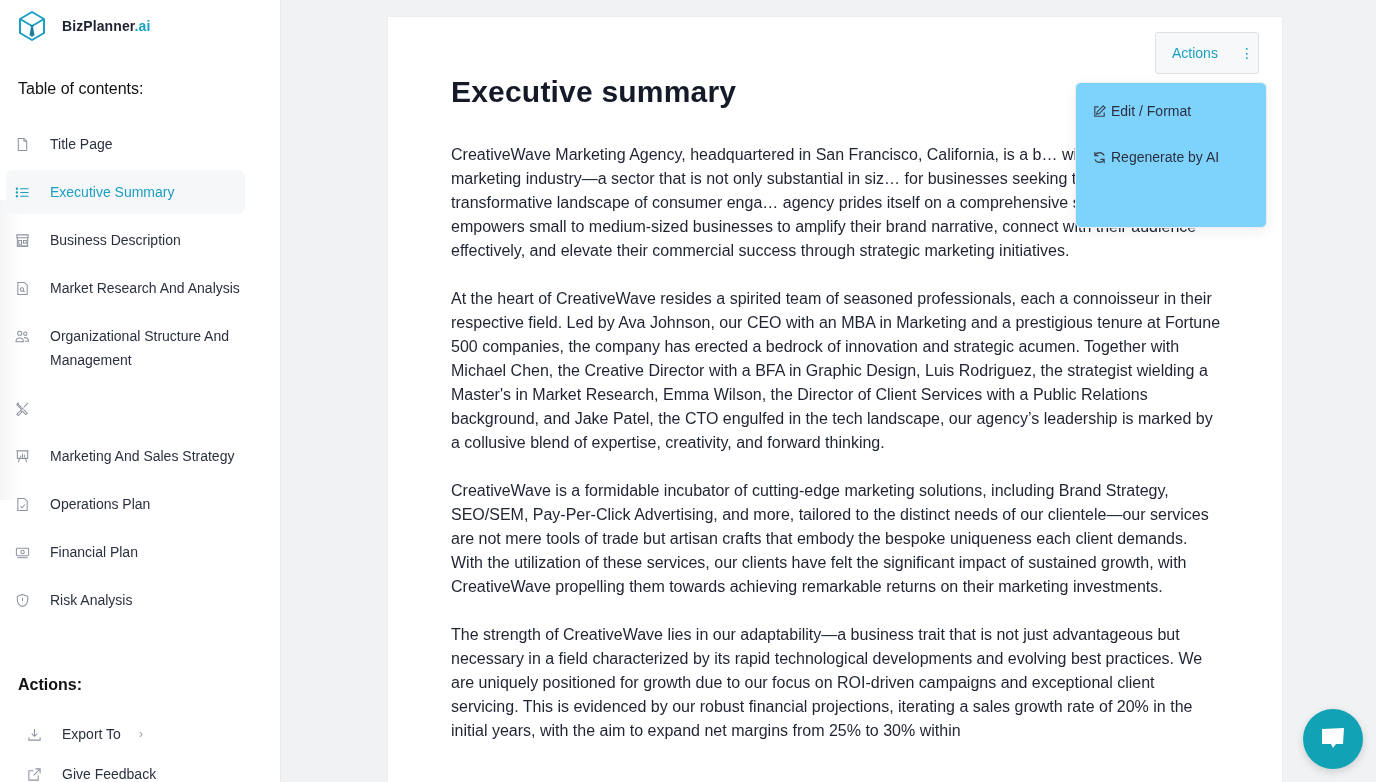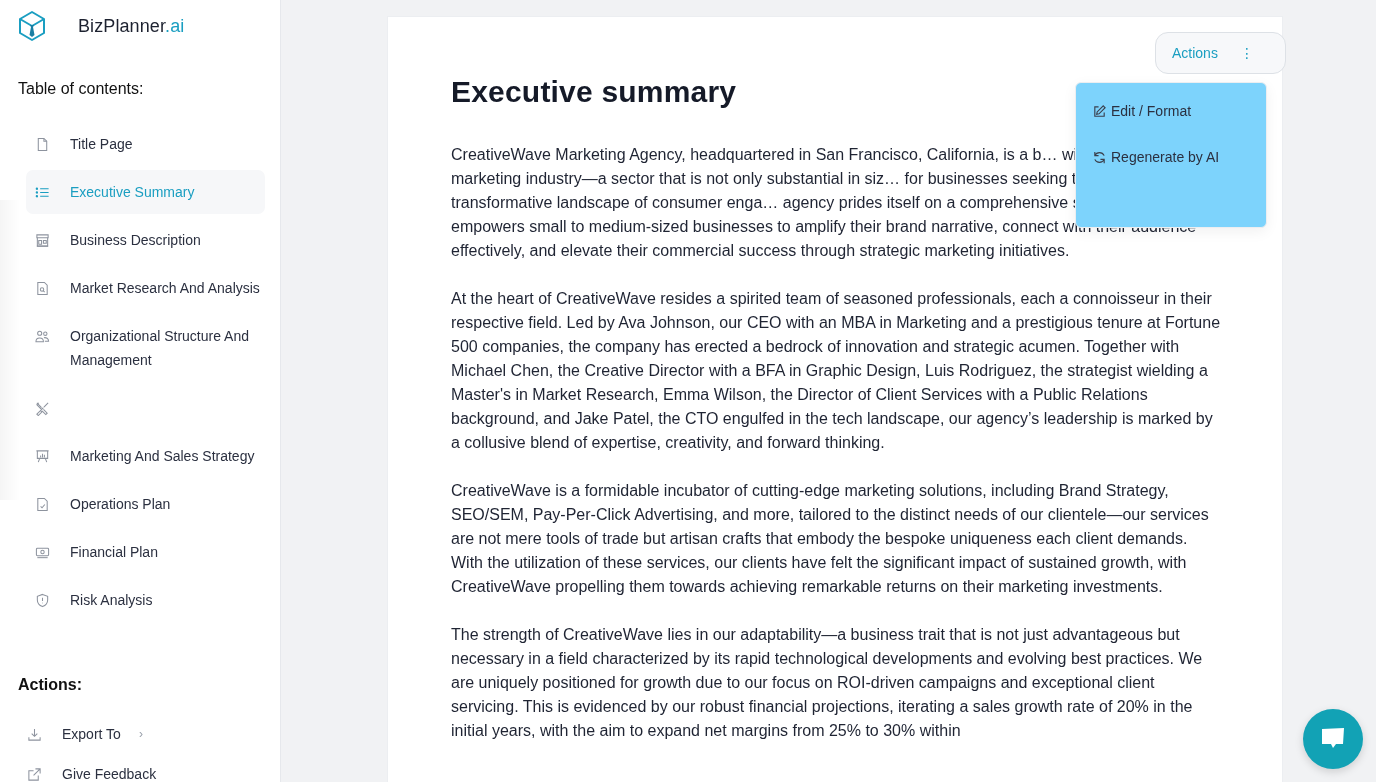--- a/index.html
+++ b/index.html
@@ -17,25 +17,25 @@
     border-right: 1px solid #e6e8ec;
     overflow: hidden;
   }
   .sidebar::before {
     content: ""; position: absolute; left: 0; top: 200px; width: 20px; height: 300px;
     background: linear-gradient(to right, rgba(0,0,0,0.04), rgba(0,0,0,0));
     pointer-events: none;
   }
   .brand { position: absolute; left: 18px; top: 10px; display: flex; align-items: center; height: 32px; }
   .brand-logo { width: 28px; height: 32px; }
-  .brand-name { margin-left: 32px; font-size: 18px; font-weight: 400; color: #1d2230; letter-spacing: 0.1px; }
+  .brand-name { margin-left: 16px; font-size: 14px; font-weight: 700; color: #1d2230; letter-spacing: 0.1px; }
   .brand-name .ai { color: #1a9ec1; }
 
   .toc-title { position: absolute; left: 18px; top: 80px; font-size: 16px; font-weight: 400; color: #111; }
-  .toc { position: absolute; left: 26px; top: 122px; width: 239px; }
+  .toc { position: absolute; left: 6px; top: 122px; width: 239px; }
   .toc-item {
     display: flex; align-items: flex-start;
     padding: 10px 0 10px 8px;
     border-radius: 7px;
     font-size: 14px; line-height: 24px; color: #2b3040;
     margin-bottom: 4px;
     cursor: pointer;
   }
   .toc-item.active { background: #f6f7f9; color: #1a9ec1; }
   .toc-icon { width: 16px; height: 24px; display: flex; align-items: center; justify-content: center; flex-shrink: 0; margin-right: 20px; }
@@ -53,22 +53,22 @@
     width: 896px; height: 780px;
     background: #ffffff;
     border: 1px solid #eceef1;
   }
   .page-title { position: absolute; left: 63px; top: 58px; font-size: 30px; font-weight: 700; color: #151a28; letter-spacing: 0.2px; }
   .content { position: absolute; left: 63px; top: 126px; width: 770px; font-size: 16px; line-height: 24px; color: #1f2433; }
   .content p { margin-bottom: 24px; }
 
   .actions-btn {
     position: absolute; left: 1155px; top: 32px;
-    width: 131px; height: 42px;
-    border: 1px solid #dde1e6; border-radius: 13px;
+    width: 104px; height: 42px;
+    border: 1px solid #dde1e6; border-radius: 3px;
     background: #f7f8fa;
     display: flex; align-items: center; padding-left: 16px;
     font-size: 14px; color: #1a9ec1; cursor: pointer;
   }
   .actions-btn .dots { margin-left: 22px; font-size: 14px; color: #1a9ec1; line-height: 1; }
 
   .dropdown {
     position: absolute; left: 1075px; top: 82px;
     width: 192px; height: 146px;
     background: #7dd3fc;

